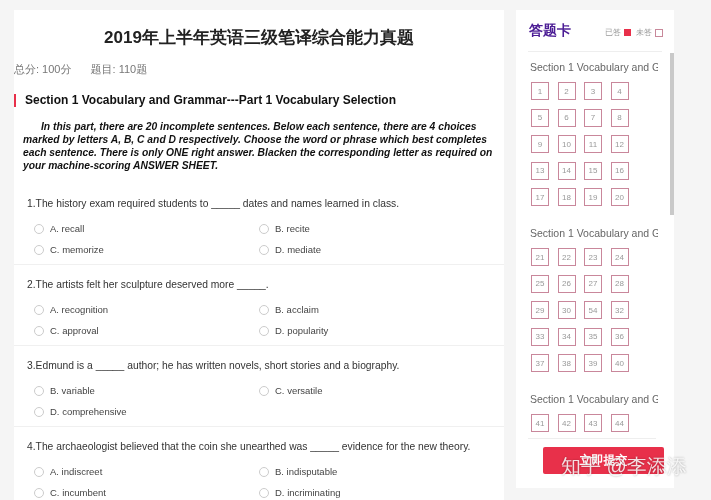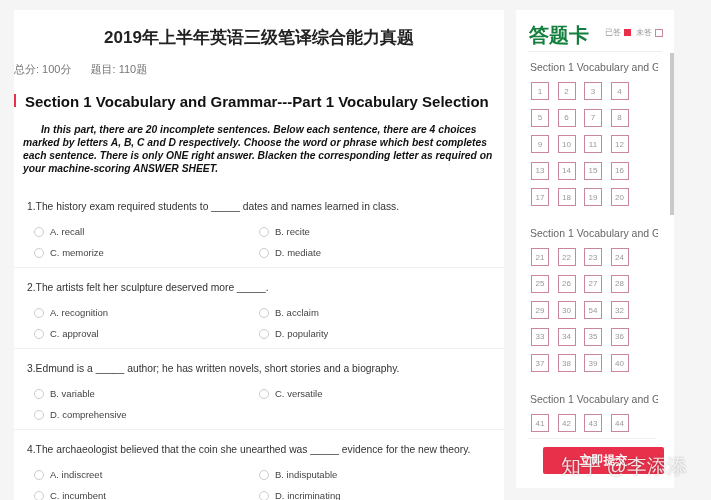--- a/index.html
+++ b/index.html
@@ -16,21 +16,21 @@
   .title {
     text-align:center; font-size:17px; font-weight:bold; color:#222;
     margin-top:16px; letter-spacing:0px;
   }
   .meta {
     font-size:11px; color:#777; margin-top:13px;
   }
   .meta span + span { margin-left:16px; }
   .section-head {
     position:relative; margin-top:16px; padding-left:11px;
-    font-size:15px; font-weight:bold; color:#111;
+    font-size:12px; font-weight:bold; color:#111;
   }
   .section-head::before {
     content:""; position:absolute; left:-1px; top:1px; width:3px; height:13px;
     background:#e8304a;
   }
   .instructions {
     margin:13px 10px 0 9px; font-size:10.3px; font-weight:bold; font-style:italic;
     line-height:13px; color:#111; text-indent:18px;
   }
   .question { padding:14px 0 0 0; border-bottom:1px solid #f0f0f0; }
@@ -45,21 +45,21 @@
   .q1 { margin-top:12px; }
 
   
   .card {
     position:absolute; left:516px; top:10px; width:158px; height:478px;
     background:#fff; overflow:hidden;
   }
   .card-head {
     position:relative; height:41px; border-bottom:1px solid #eee; margin:0 12px 0 12px;
   }
-  .card-title { position:absolute; left:1px; top:12px; font-size:20px; font-weight:bold; color:#15803d; }
+  .card-title { position:absolute; left:1px; top:12px; font-size:14px; font-weight:bold; color:#4c1d95; }
   .legend { position:absolute; right:-1px; top:17px; font-size:8px; color:#999; display:flex; align-items:center; }
   .legend .sw { width:7px; height:7px; margin:0 5px 0 3px; }
   .sw.done { background:#e8304a; }
   .sw.todo { border:1px solid #c8889a; width:6px; height:6px; margin-right:0; }
   .card-body { position:absolute; left:0; top:42px; width:158px; }
   .sec-label {
     font-size:10.5px; color:#666; white-space:nowrap; overflow:hidden;
     width:128px; margin-left:14px; margin-top:9px;
   }
   .grid { display:grid; grid-template-columns:repeat(4,18px); column-gap:8.5px; row-gap:8.5px; margin:9px 0 0 15px; }

